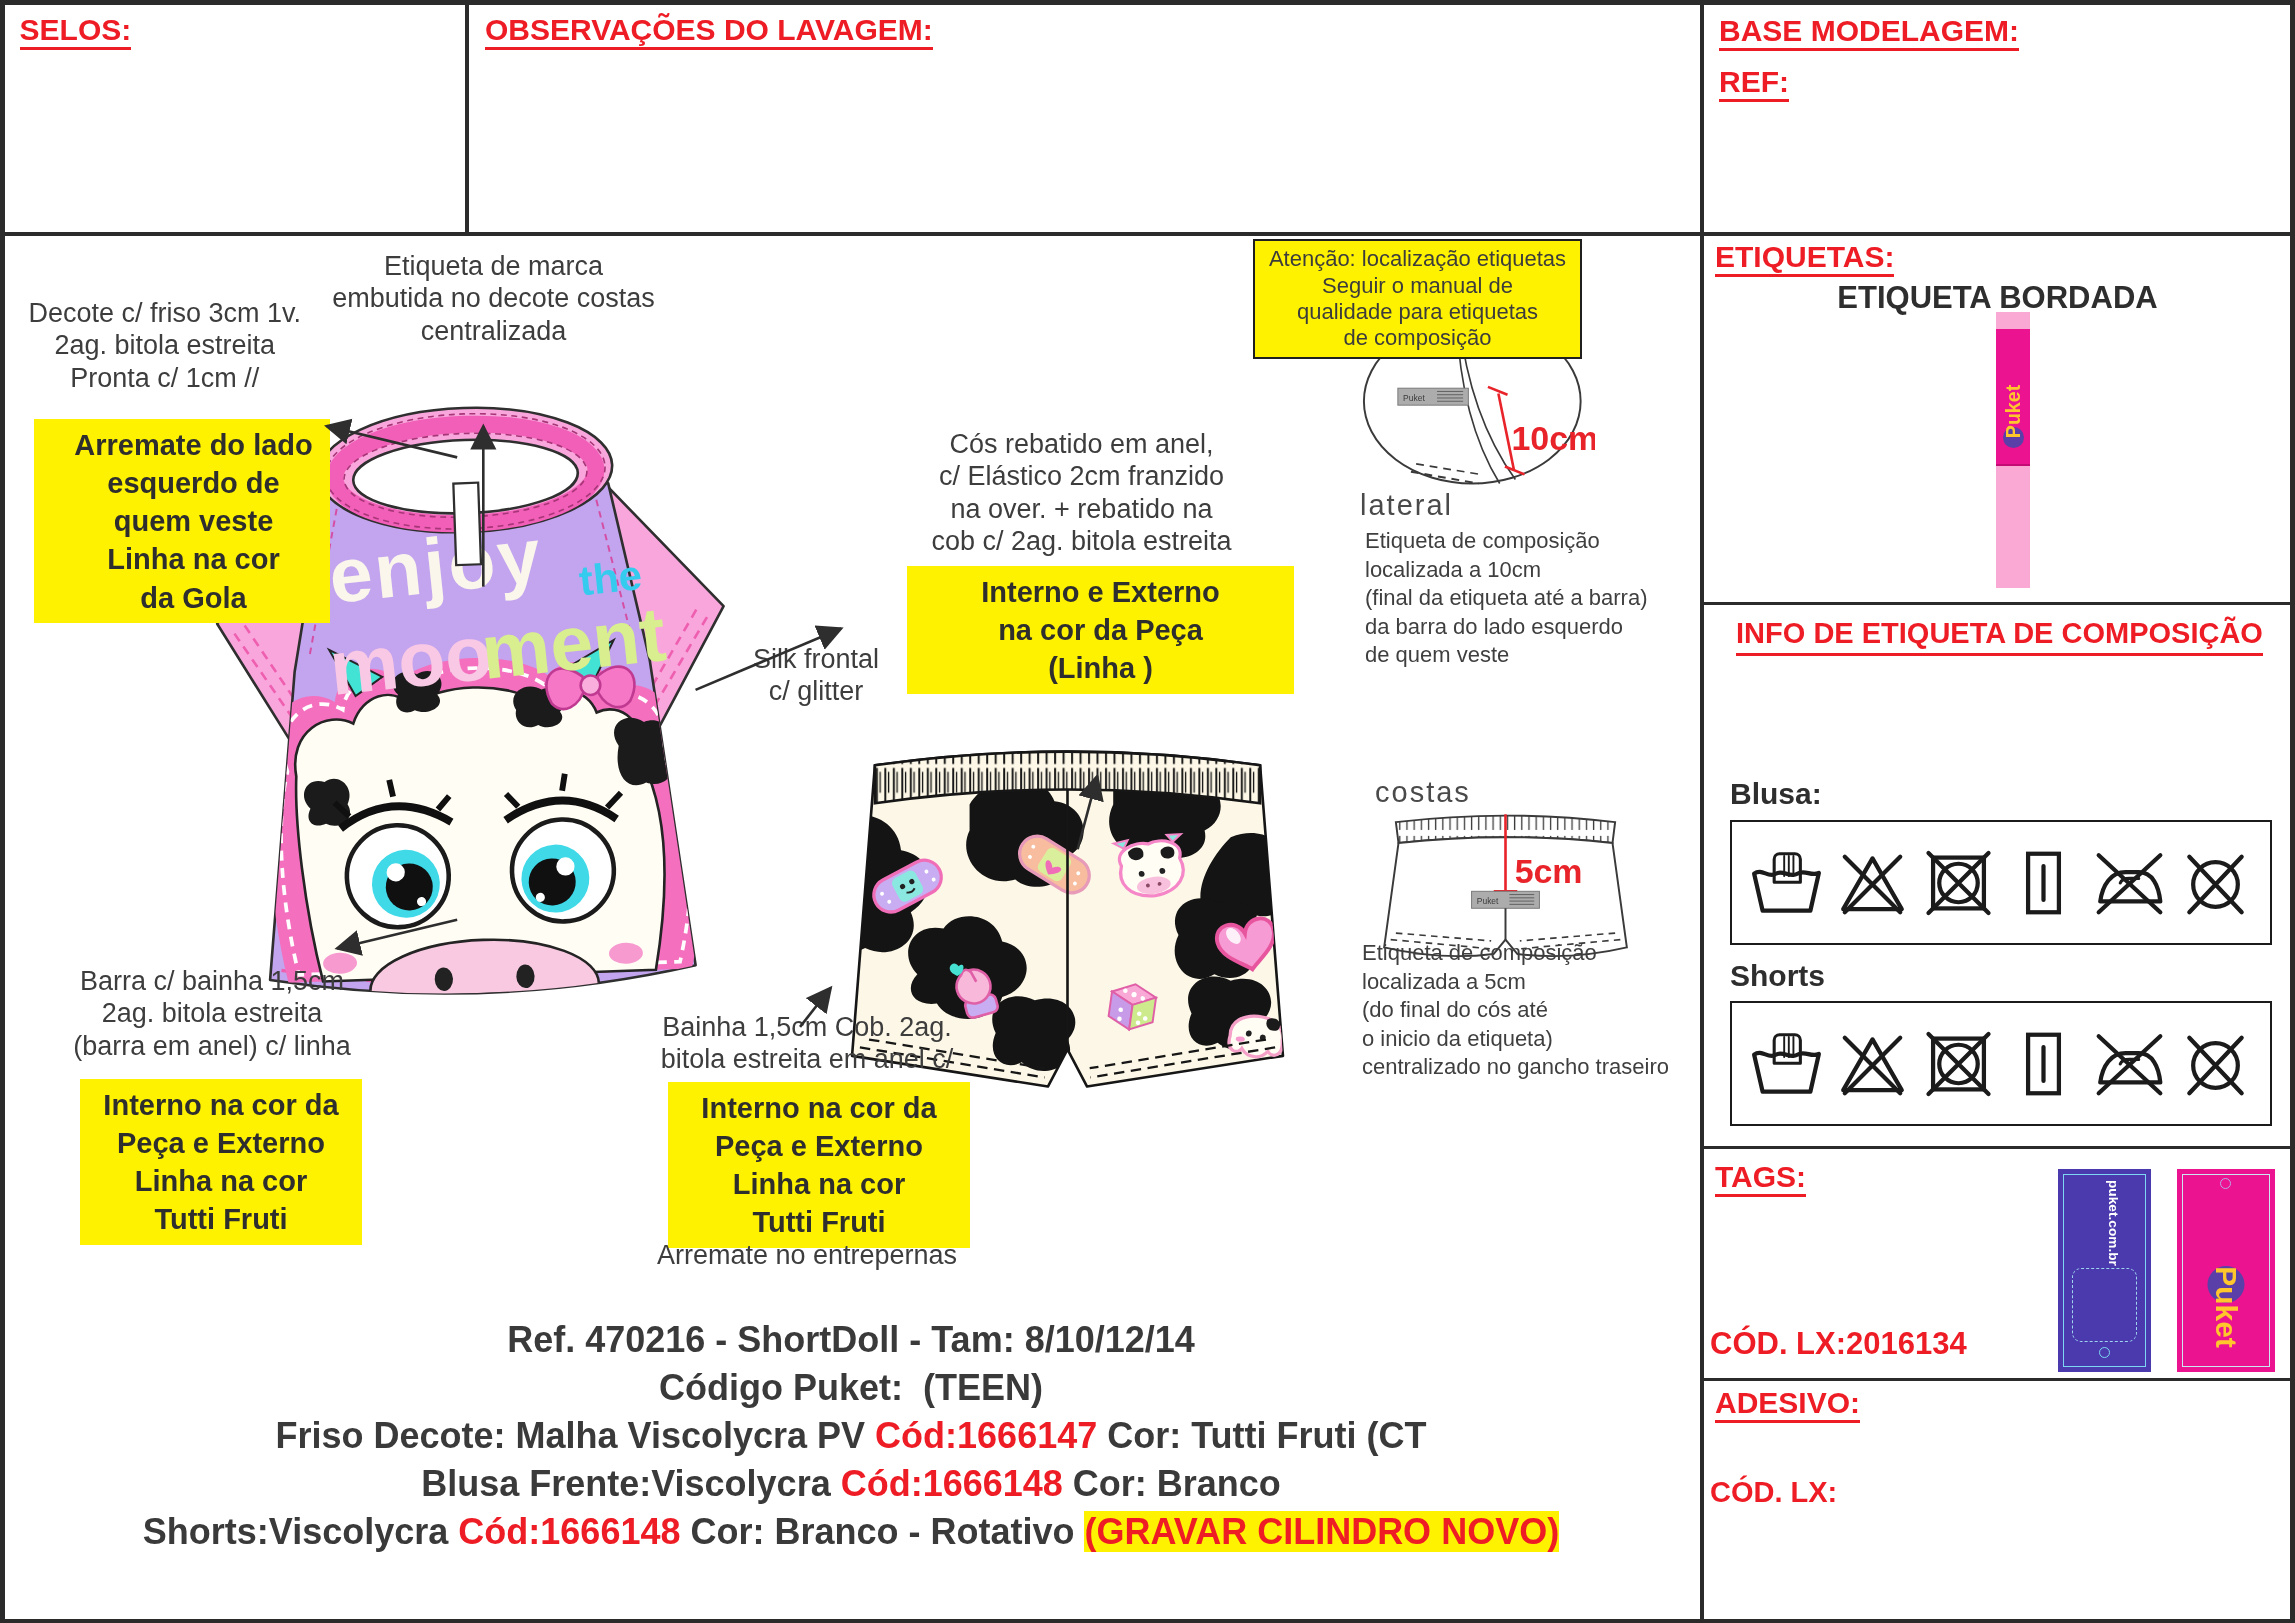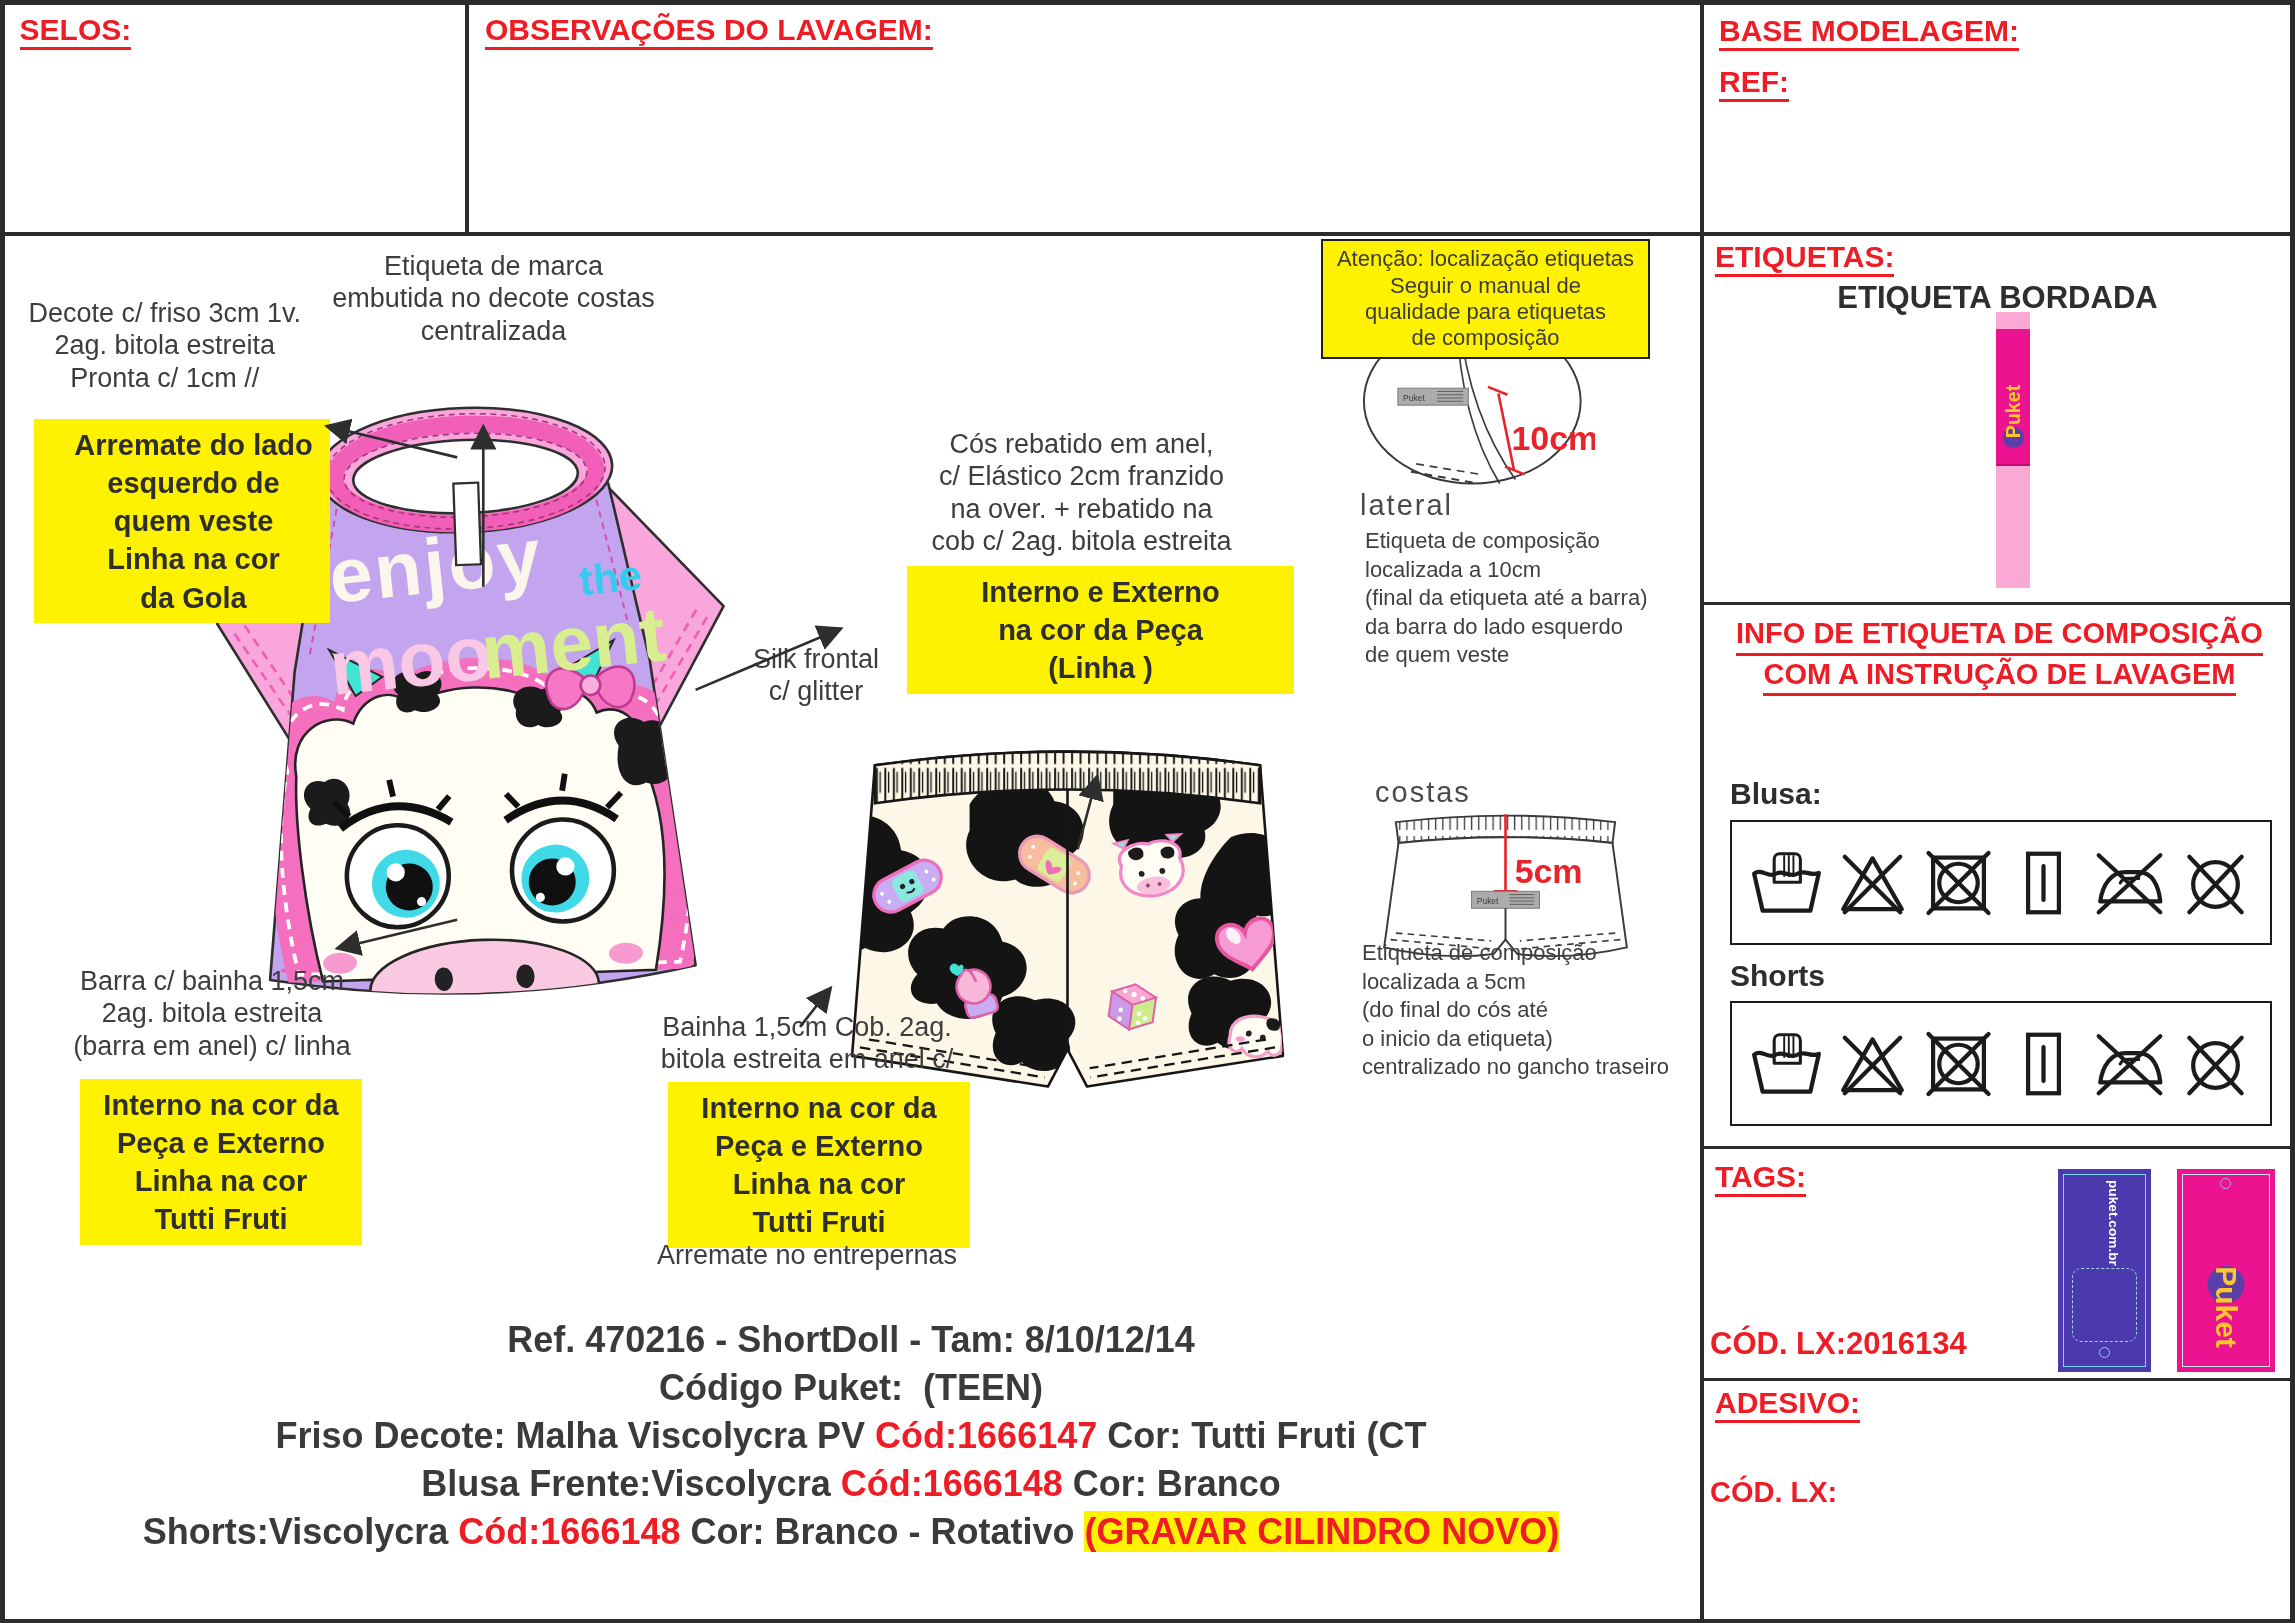--- a/index.html
+++ b/index.html
@@ -78,21 +78,21 @@
 Peça e Externo
 Linha na cor
 Tutti Fruti</div>
   <div class="note" style="left:575px;top:1011px;width:464px;">Bainha 1,5cm Cob. 2ag.
 bitola estreita em anel c/</div>
   <div class="hl" style="left:668px;top:1082px;width:281px;">Interno na cor da
 Peça e Externo
 Linha na cor
 Tutti Fruti</div>
   <div class="note" style="left:575px;top:1239px;width:464px;">Arremate no entrepernas</div>
-  <div class="attn" style="left:1321px;top:239px;width:312px;">Atenção: localização etiquetas
+  <div class="attn" style="left:1253px;top:239px;width:312px;">Atenção: localização etiquetas
 Seguir o manual de
 qualidade para etiquetas
 de composição</div>
 
   <svg style="position:absolute;left:1360px;top:315px;z-index:15;" width="235" height="196" viewBox="0 0 360 300">
     <ellipse cx="172" cy="132" rx="166" ry="126" fill="#fff" stroke="#3a3a3a" stroke-width="3"></ellipse>
     <path d="M148 8 C152 100 172 190 214 258" fill="none" stroke="#3a3a3a" stroke-width="2.5"></path>
     <path d="M152 8 C162 100 190 185 238 252" fill="none" stroke="#3a3a3a" stroke-width="2.5"></path>
     <path d="M78 240 L182 258" stroke="#3a3a3a" stroke-width="3" stroke-dasharray="12 9" fill="none"></path>
     <path d="M86 228 L184 244" stroke="#3a3a3a" stroke-width="2.5" stroke-dasharray="12 9" fill="none"></path>
@@ -341,21 +341,20 @@
     <div class="cap"></div>
     <div class="mid">
       <div class="logo-circle"></div>
       <div class="logo-text">Puket</div>
     </div>
     <div class="tail"></div>
   </div>
 
   <div style="position:absolute;left:1725px;top:615px;width:549px;text-align:center;z-index:20;line-height:1.3;">
     <span style="display:inline-block;border-bottom:3.3px solid var(--accent_red);color:var(--accent_red);font-weight:bold;font-size:29px;">INFO DE ETIQUETA DE COMPOSIÇÃO</span><br>
-    <span style="display:inline-block;border-bottom:3.3px solid var(--accent_red);color:var(--accent_red);font-weight:bold;font-size:29px;">COM A INSTRUÇÃO DE LAVAGEM</span>
   </div>
   <div class="big-dark" style="left:1730px;top:777px;font-size:30px;">Blusa:</div>
   <div class="care-strip" style="left:1730px;top:820px;width:542px;height:125px;">
       <svg class="care-sym" viewBox="0 0 100 100">
         <use href="#sym-hand-wash" xlink:href="#sym-hand-wash"></use>
       </svg>
       <svg class="care-sym" viewBox="0 0 100 100">
         <use href="#sym-do-not-bleach" xlink:href="#sym-do-not-bleach"></use>
       </svg>
       <svg class="care-sym" viewBox="0 0 100 100">

